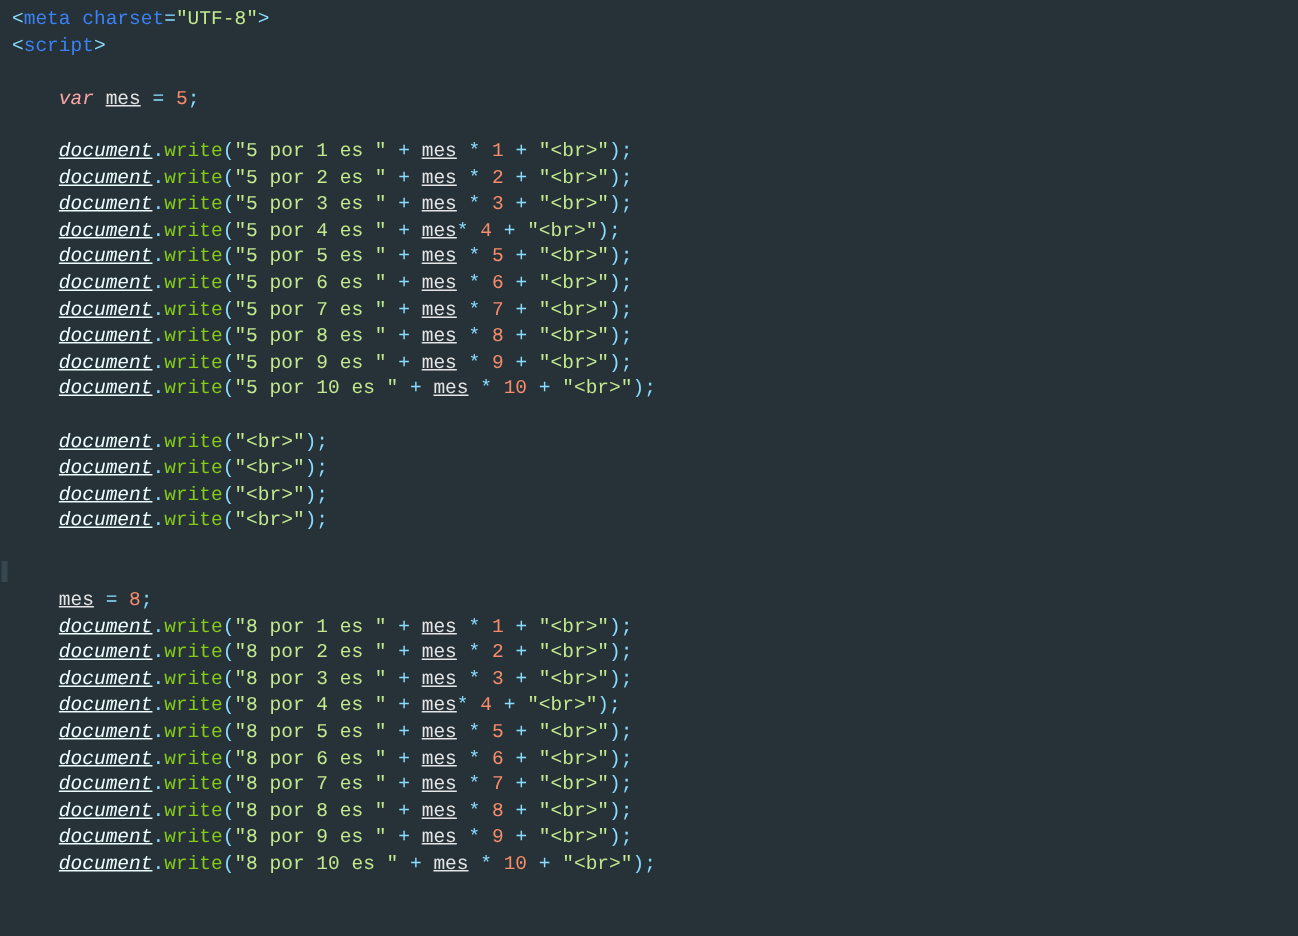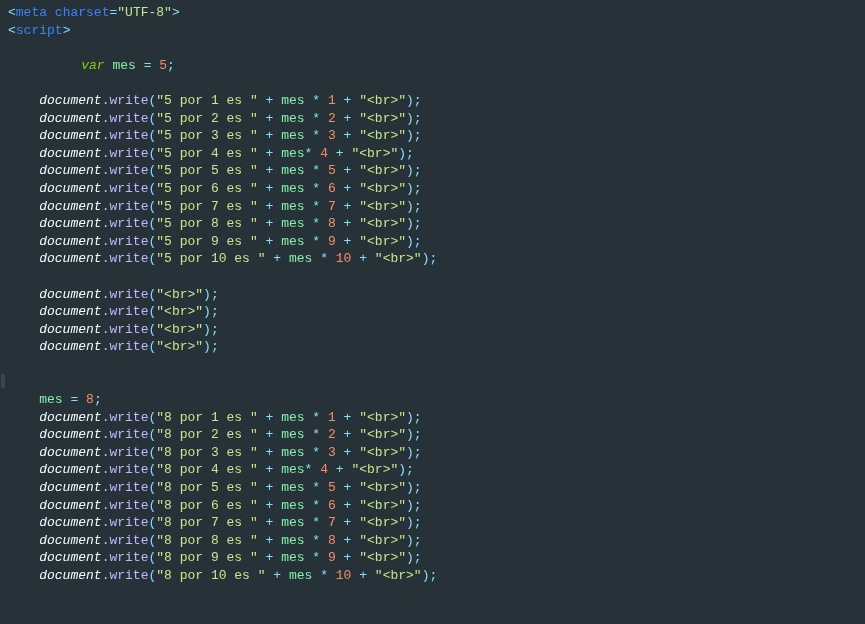--- a/index.html
+++ b/index.html
@@ -17,24 +17,24 @@
     white-space: pre;
   }
   .line {
     display: block;
     height: 17.6px;
   }
   .tag { color: #3b82f6; }
   .attr { color: #3b82f6; }
   .punct { color: #89ddff; }
   .string { color: #c3e88d; }
-  .keyword { color: #84cc16; font-style: italic; margin-left: 42px; }
-  .var { color: #86efac; }
-  .obj { font-style: italic; color: #eeffff; }
-  .method { color: #c4b5fd; }
+  .keyword { color: #fca5a5; font-style: italic; }
+  .var { color: #e5e5e5; text-decoration: underline; }
+  .obj { font-style: italic; color: #eeffff; text-decoration: underline; }
+  .method { color: #84cc16; }
   .op { color: #89ddff; }
   .num { color: #f78c6c; }
   .fold-mark {
     position: absolute;
     top: 374px;
     left: 1px;
     width: 4px;
     height: 14px;
     background: #37474f;
   }

